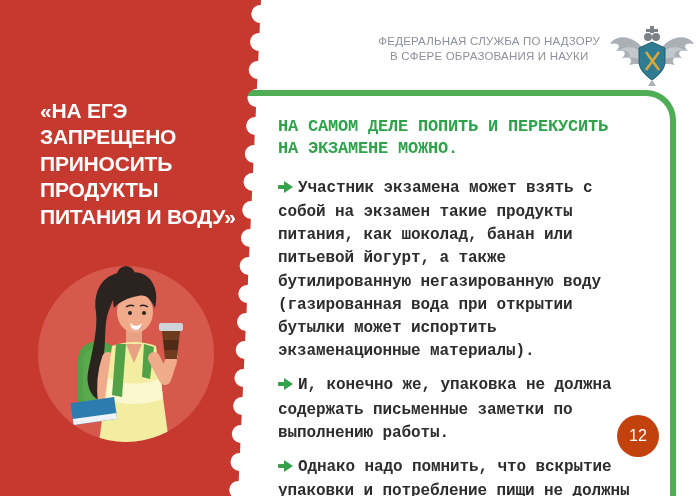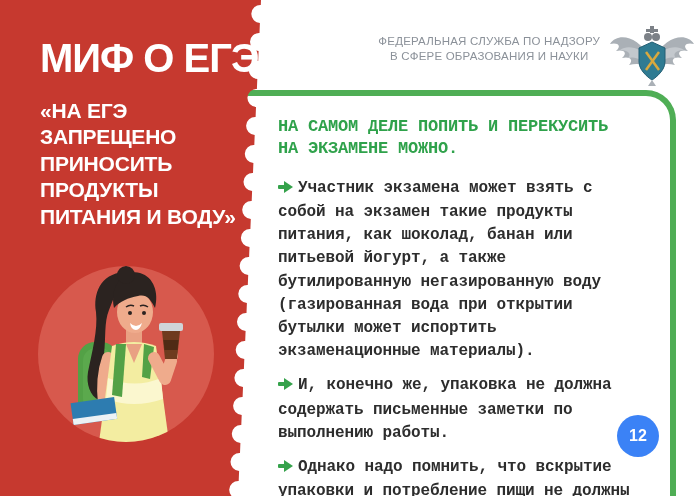--- a/index.html
+++ b/index.html
@@ -22,22 +22,22 @@
   }
   .bullet{
     font-size:16px;font-weight:bold;color:#2d2d2d;line-height:1.45;
     letter-spacing:-0.1px;margin:0 0 11px 0;
   }
   .bullet .arrow{display:inline-block;margin-right:5px;vertical-align:-1px;}
 
   
   .page-badge{
     position:absolute;left:617px;top:415px;width:42px;height:42px;
-    border-radius:50%;background:#3b82f6;color:#fff;
-    font-size:16px;font-weight:bold;display:flex;align-items:center;
+    border-radius:50%;background:#c2410c;color:#fff;
+    font-size:16px;font-weight:normal;display:flex;align-items:center;
     justify-content:center;z-index:3;
   }
 
   
   .header-org{
     position:absolute;right:100px;top:34px;text-align:center;
     font-size:11.5px;color:#8b9199;line-height:1.3;letter-spacing:0.2px;
     white-space:pre-line;z-index:1;
   }
   .emblem{position:absolute;left:608px;top:24px;z-index:1;}
@@ -110,21 +110,20 @@
       </g>
       <path d="M44 56 L40 62 H48 Z" fill="#aab0b6"></path>
     </svg>
   </div>
 
   <div class="red-panel">
     <svg class="torn" width="280" height="496" viewBox="0 0 280 496">
       <path fill="#c6392f" d="M0 0 L261 0 L260.8 5 A9 9 0 0 0 259.9 23 L259.5 33 A9 9 0 0 0 258.6 51 L258.2 61 A9 9 0 0 0 257.3 79 L256.9 89 A9 9 0 0 0 256 107 L255.6 117 A9 9 0 0 0 254.7 135 L254.3 145 A9 9 0 0 0 253.4 163 L253 173 A9 9 0 0 0 252.1 191 L251.7 201 A9 9 0 0 0 250.8 219 L250.4 229 A9 9 0 0 0 249.5 247 L249.1 257 A9 9 0 0 0 248.2 275 L247.8 285 A9 9 0 0 0 246.9 303 L246.5 313 A9 9 0 0 0 245.6 331 L245.2 341 A9 9 0 0 0 244.3 359 L243.9 369 A9 9 0 0 0 243 387 L242.6 397 A9 9 0 0 0 241.7 415 L241.3 425 A9 9 0 0 0 240.4 443 L240 453 A9 9 0 0 0 239.1 471 L238.7 481 A9 9 0 0 0 237.8 499 L0 499 Z"></path>
     </svg>
 
-    <div class="panel-title">МИФ О ЕГЭ</div>
     <div class="panel-myth">«НА ЕГЭ
 ЗАПРЕЩЕНО
 ПРИНОСИТЬ
 ПРОДУКТЫ
 ПИТАНИЯ И ВОДУ»</div>
 
     <div class="girl">
       <svg width="176" height="176" viewBox="0 0 176 176">
         <defs>
             <clipPath id="gc">

